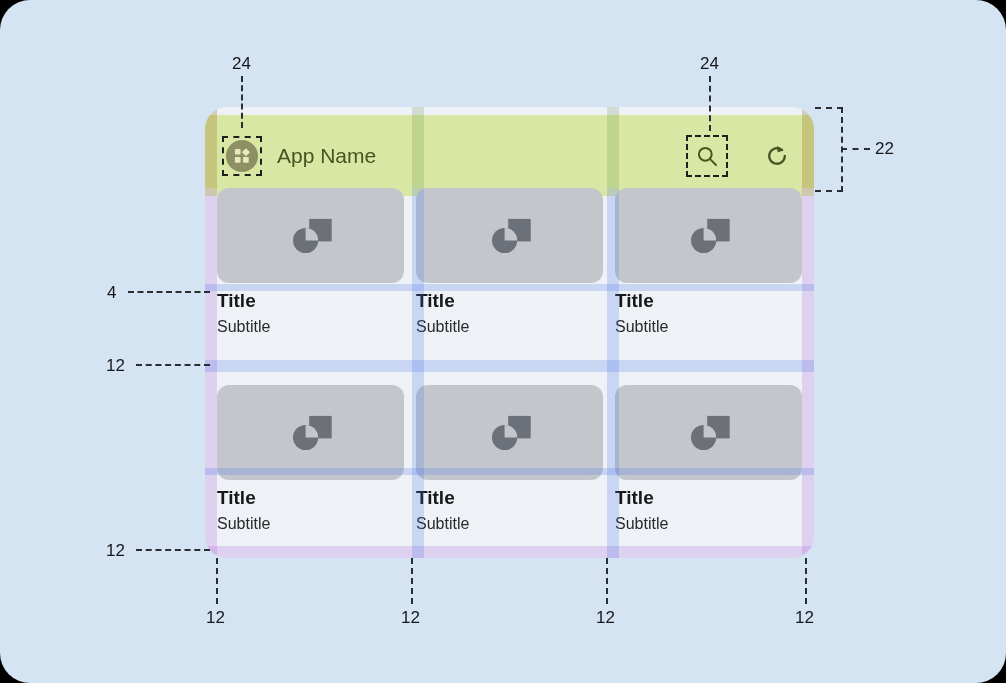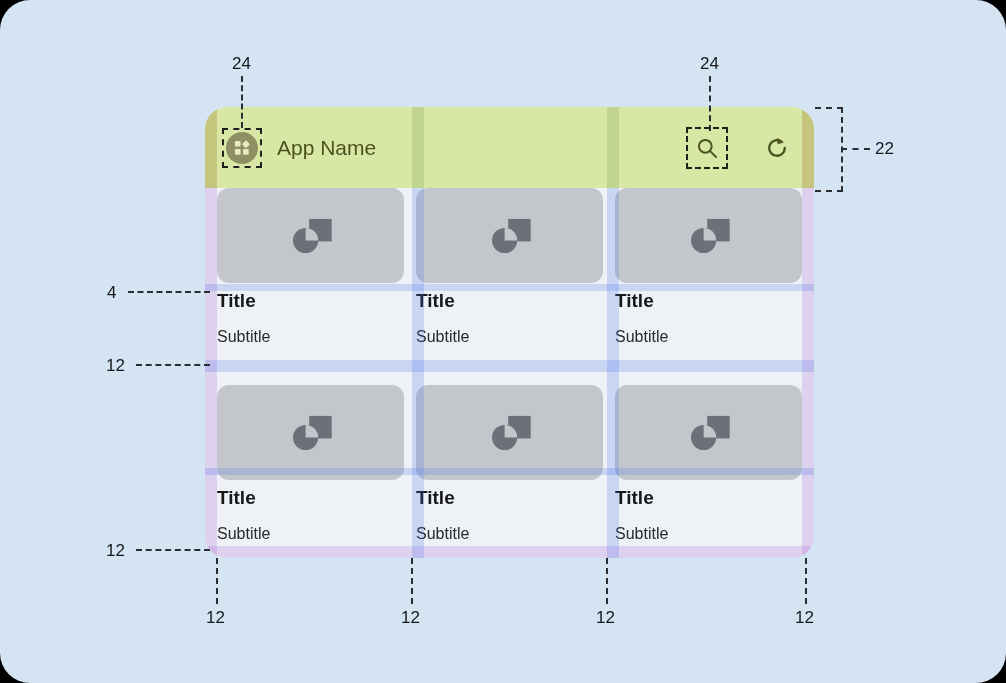--- a/index.html
+++ b/index.html
@@ -31,21 +31,21 @@
     width: 609px;
     height: 451px;
     background: #eef1f5;
     border-radius: 22px;
     overflow: hidden;
   }
 
   
   #appbar {
     position: absolute;
-    left: 0; top: 0;
+    left: 0; top: 8px;
     width: 609px;
     height: 81px;
     background: #d9e7a4;
     display: flex;
     align-items: center;
     box-sizing: border-box;
     padding: 0 22px 0 20px;
   }
   #appbar .spacer { flex: 1 1 auto; }
 
@@ -116,21 +116,21 @@
   .card-title {
     font-size: 19px;
     font-weight: bold;
     color: #17181a;
     margin-top: 7px;
     line-height: 1.15;
   }
   .card-subtitle {
     font-size: 16px;
     color: #28292c;
-    margin-top: 16px;
+    margin-top: 6px;
     line-height: 1.15;
   }
 
   
   #overlay {
     position: absolute;
     left: 205px; top: 107px;
     width: 609px; height: 451px;
     pointer-events: none;
     border-radius: 22px;

